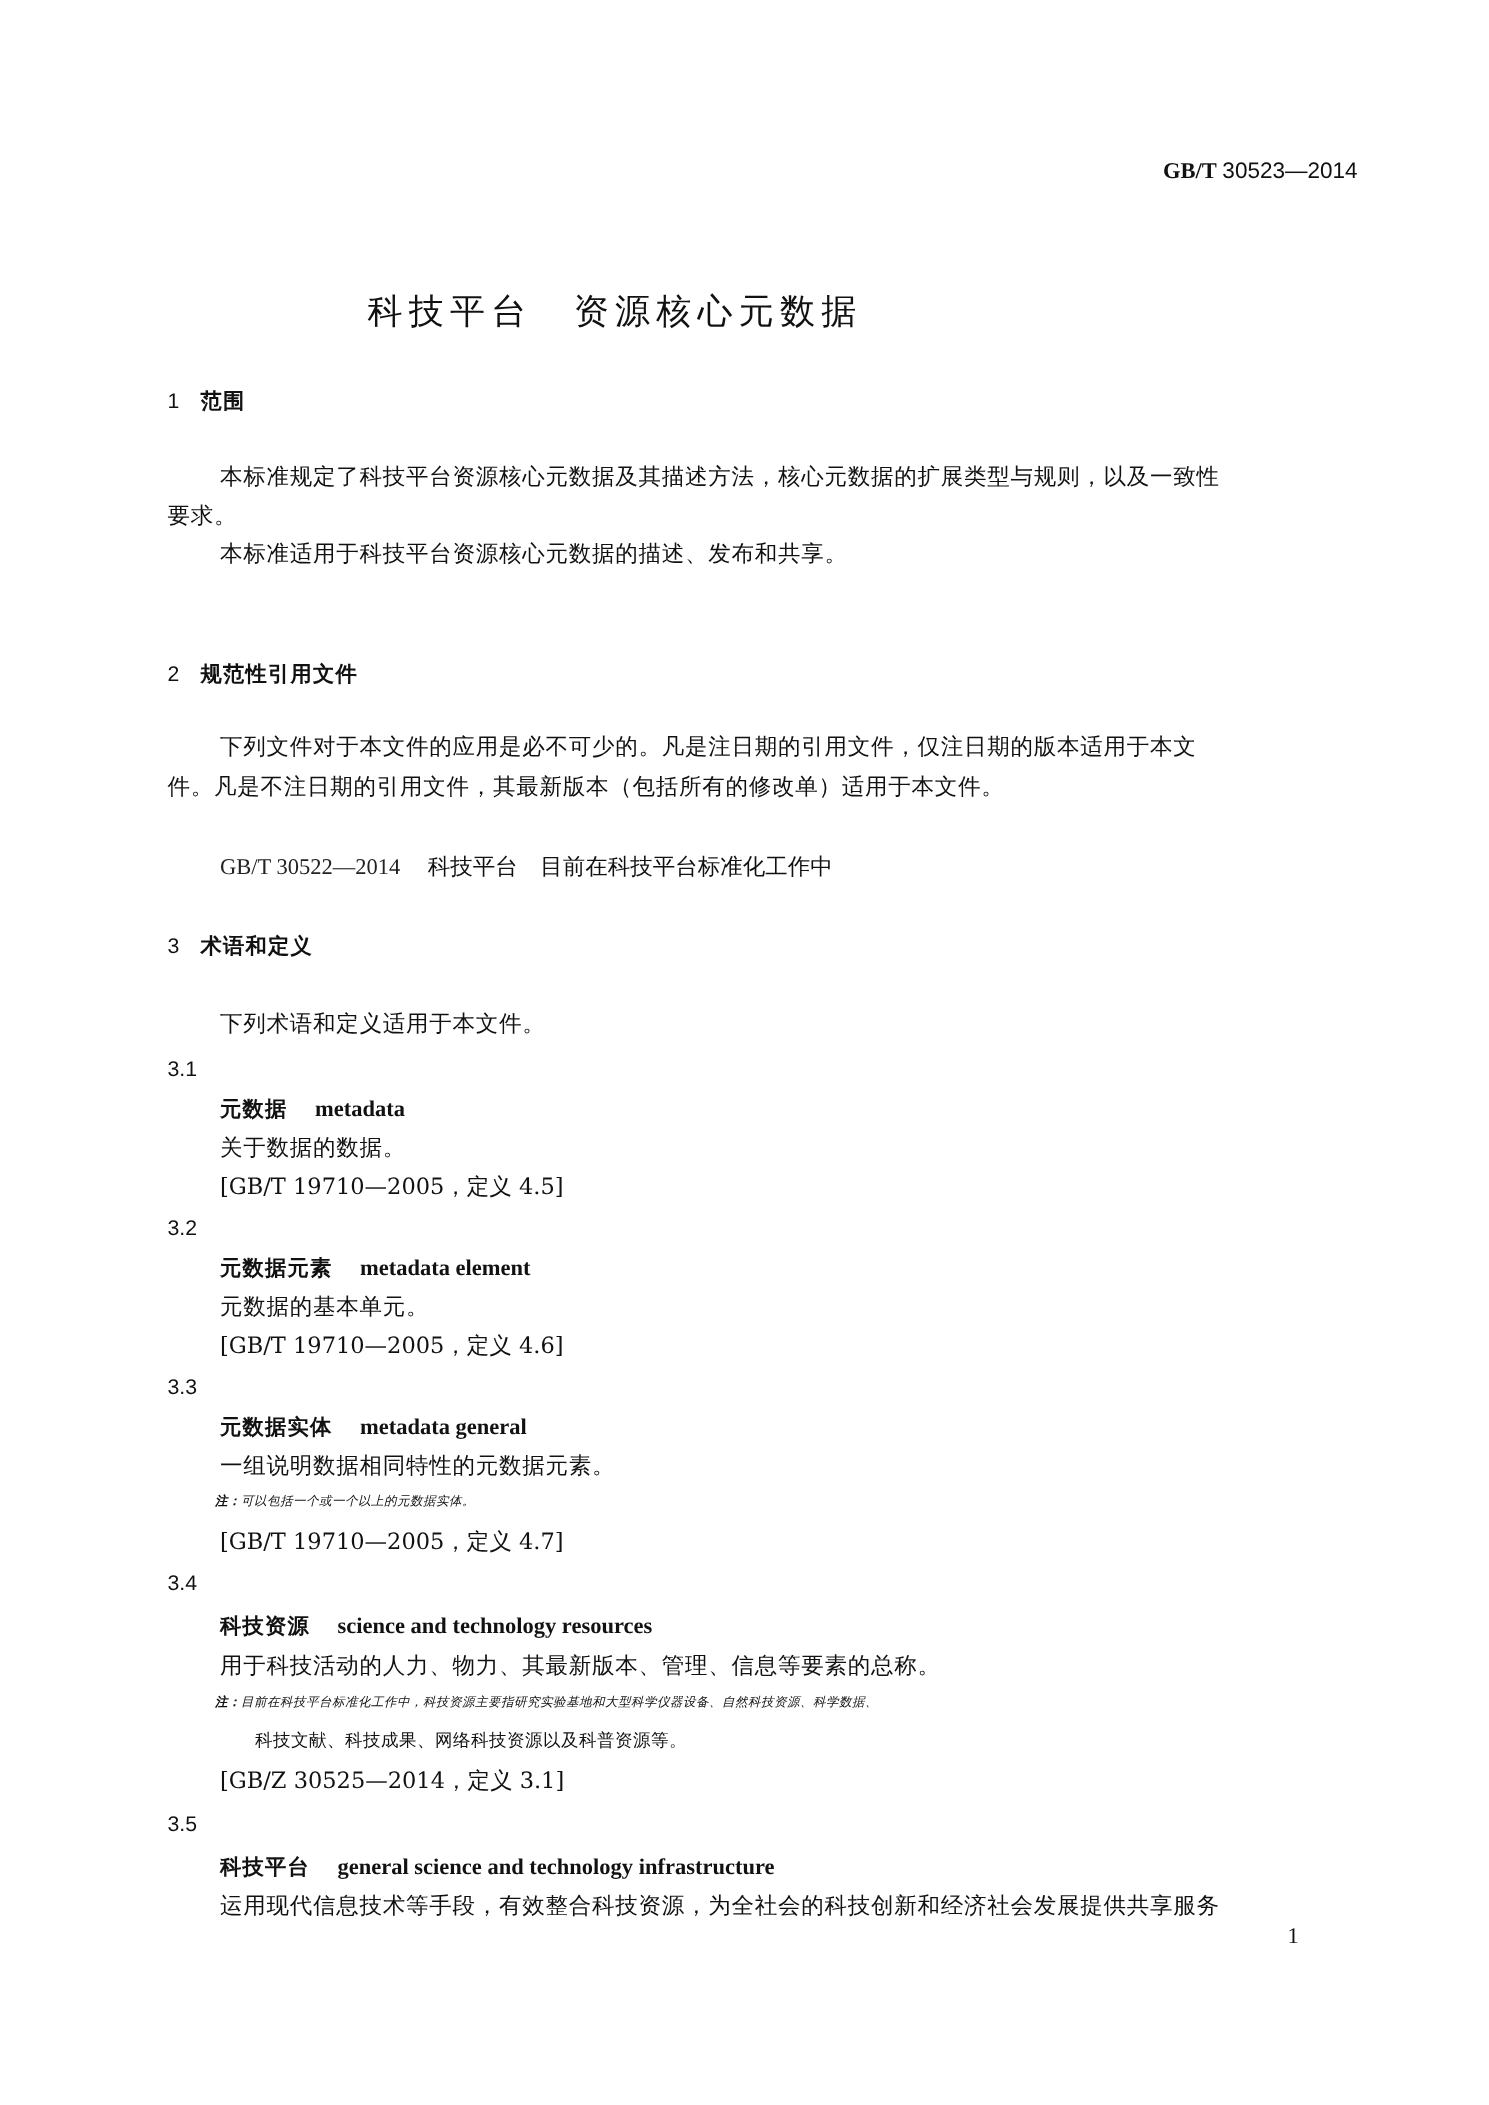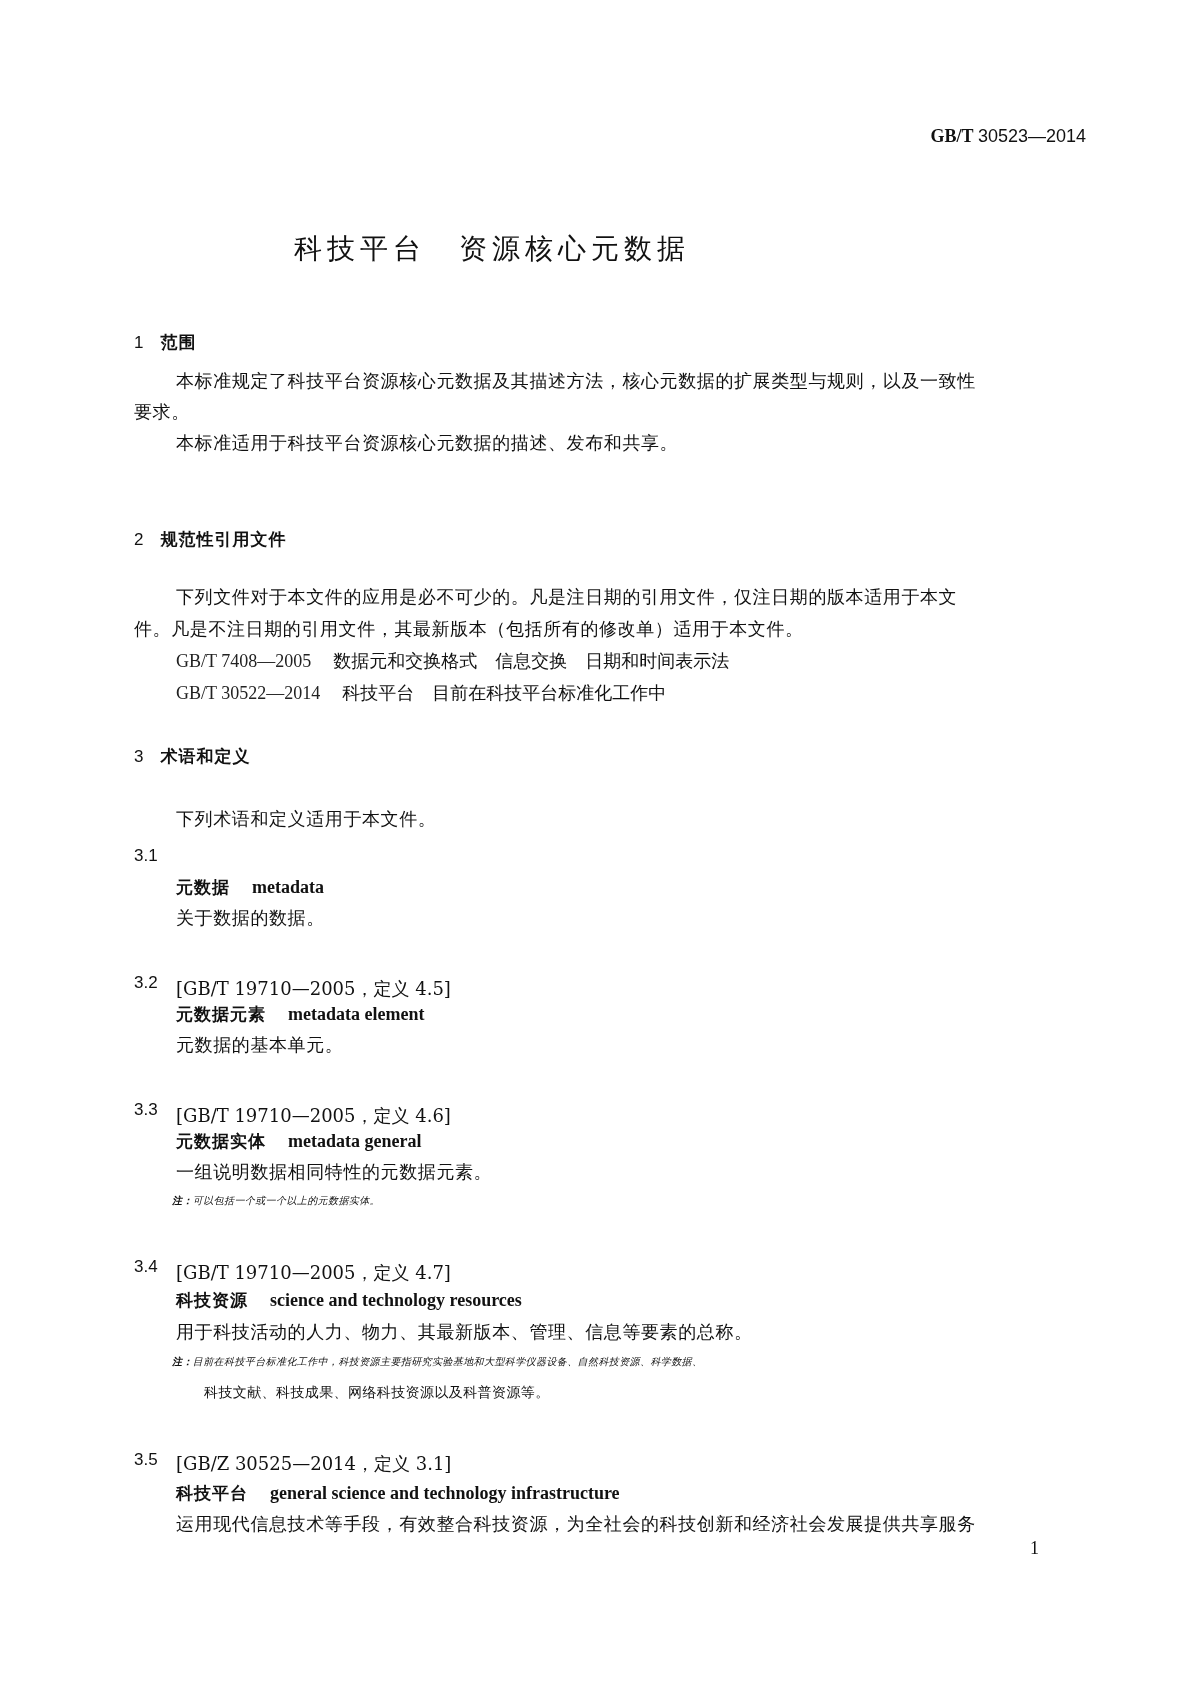--- a/index.html
+++ b/index.html
@@ -16,52 +16,49 @@
     .p-indent { left: 176px; }
     .p-flush { left: 134px; }
     .ref { left: 176px; font-size: 18px; font-family: "DejaVu Serif", serif; }
     .ref .code { font-family: "Liberation Serif", serif; color: #222; }
     .ref .gap { display: inline-block; width: 22px; }
     .termnum { left: 134px; font-size: 17px; font-family: "Liberation Sans", sans-serif; }
     .term { left: 176px; font-size: 17px; }
     .term .zh { font-family: "DejaVu Sans", sans-serif; font-weight: bold; letter-spacing: 1px; }
     .term .en { font-family: "Liberation Serif", serif; font-weight: bold; margin-left: 22px; font-size: 18px; }
     .def { left: 176px; font-size: 18px; font-family: "DejaVu Serif", serif; letter-spacing: 0.6px; }
-    .src { left: 176px; font-size: 18px; font-family: "DejaVu Serif", serif; margin-top: 40px; }
+    .src { left: 176px; font-size: 18px; font-family: "DejaVu Serif", serif; }
     .note { left: 172px; font-size: 10px; font-family: "DejaVu Serif", serif; letter-spacing: 0.4px; font-style: italic; }
     .note .lbl { font-family: "DejaVu Sans", sans-serif; font-weight: bold; }
     .note-cont { left: 204px; font-size: 14px; font-family: "DejaVu Serif", serif; letter-spacing: 0.4px; }
     .page-num { right: 152px; top: 1538px; font-size: 18px; font-family: "Liberation Serif", serif; }
   </style>
 </head>
 <body>
 
 <div class="page">
 
   <div class="abs std-code">
     <span class="pre">GB/T</span>&nbsp;<span class="num">30523—2014</span>
   </div>
 
   <div class="abs doc-title">科技平台　资源核心元数据</div>
 
-  <div class="abs h1" style="top:331px;">
+  <div class="abs h1" style="top:309px;">
     <span class="num">1</span><span>范围</span>
   </div>
   <div class="abs para p-indent" style="top:369px;">本标准规定了科技平台资源核心元数据及其描述方法，核心元数据的扩展类型与规则，以及一致性</div>
   <div class="abs para p-flush" style="top:400px;">要求。</div>
   <div class="abs para p-indent" style="top:431px;">本标准适用于科技平台资源核心元数据的描述、发布和共享。</div>
 
   <div class="abs h1" style="top:528px;">
     <span class="num">2</span><span>规范性引用文件</span>
   </div>
   <div class="abs para p-indent" style="top:585px;">下列文件对于本文件的应用是必不可少的。凡是注日期的引用文件，仅注日期的版本适用于本文</div>
   <div class="abs para p-flush" style="top:617px;">件。凡是不注日期的引用文件，其最新版本（包括所有的修改单）适用于本文件。</div>
-  <div class="abs ref" style="top:649px;">
-    <span class="code">GB/T 7408—2005</span><span class="gap"></span><span>数据元和交换格式　信息交换　日期和时间表示法</span>
-  </div>
   <div class="abs ref" style="top:681px;">
     <span class="code">GB/T 30522—2014</span><span class="gap"></span><span>科技平台　目前在科技平台标准化工作中</span>
   </div>
 
   <div class="abs h1" style="top:745px;">
     <span class="num">3</span><span>术语和定义</span>
   </div>
   <div class="abs para p-indent" style="top:807px;">下列术语和定义适用于本文件。</div>
 
   <div class="abs termnum" style="top:846px;">3.1</div>

